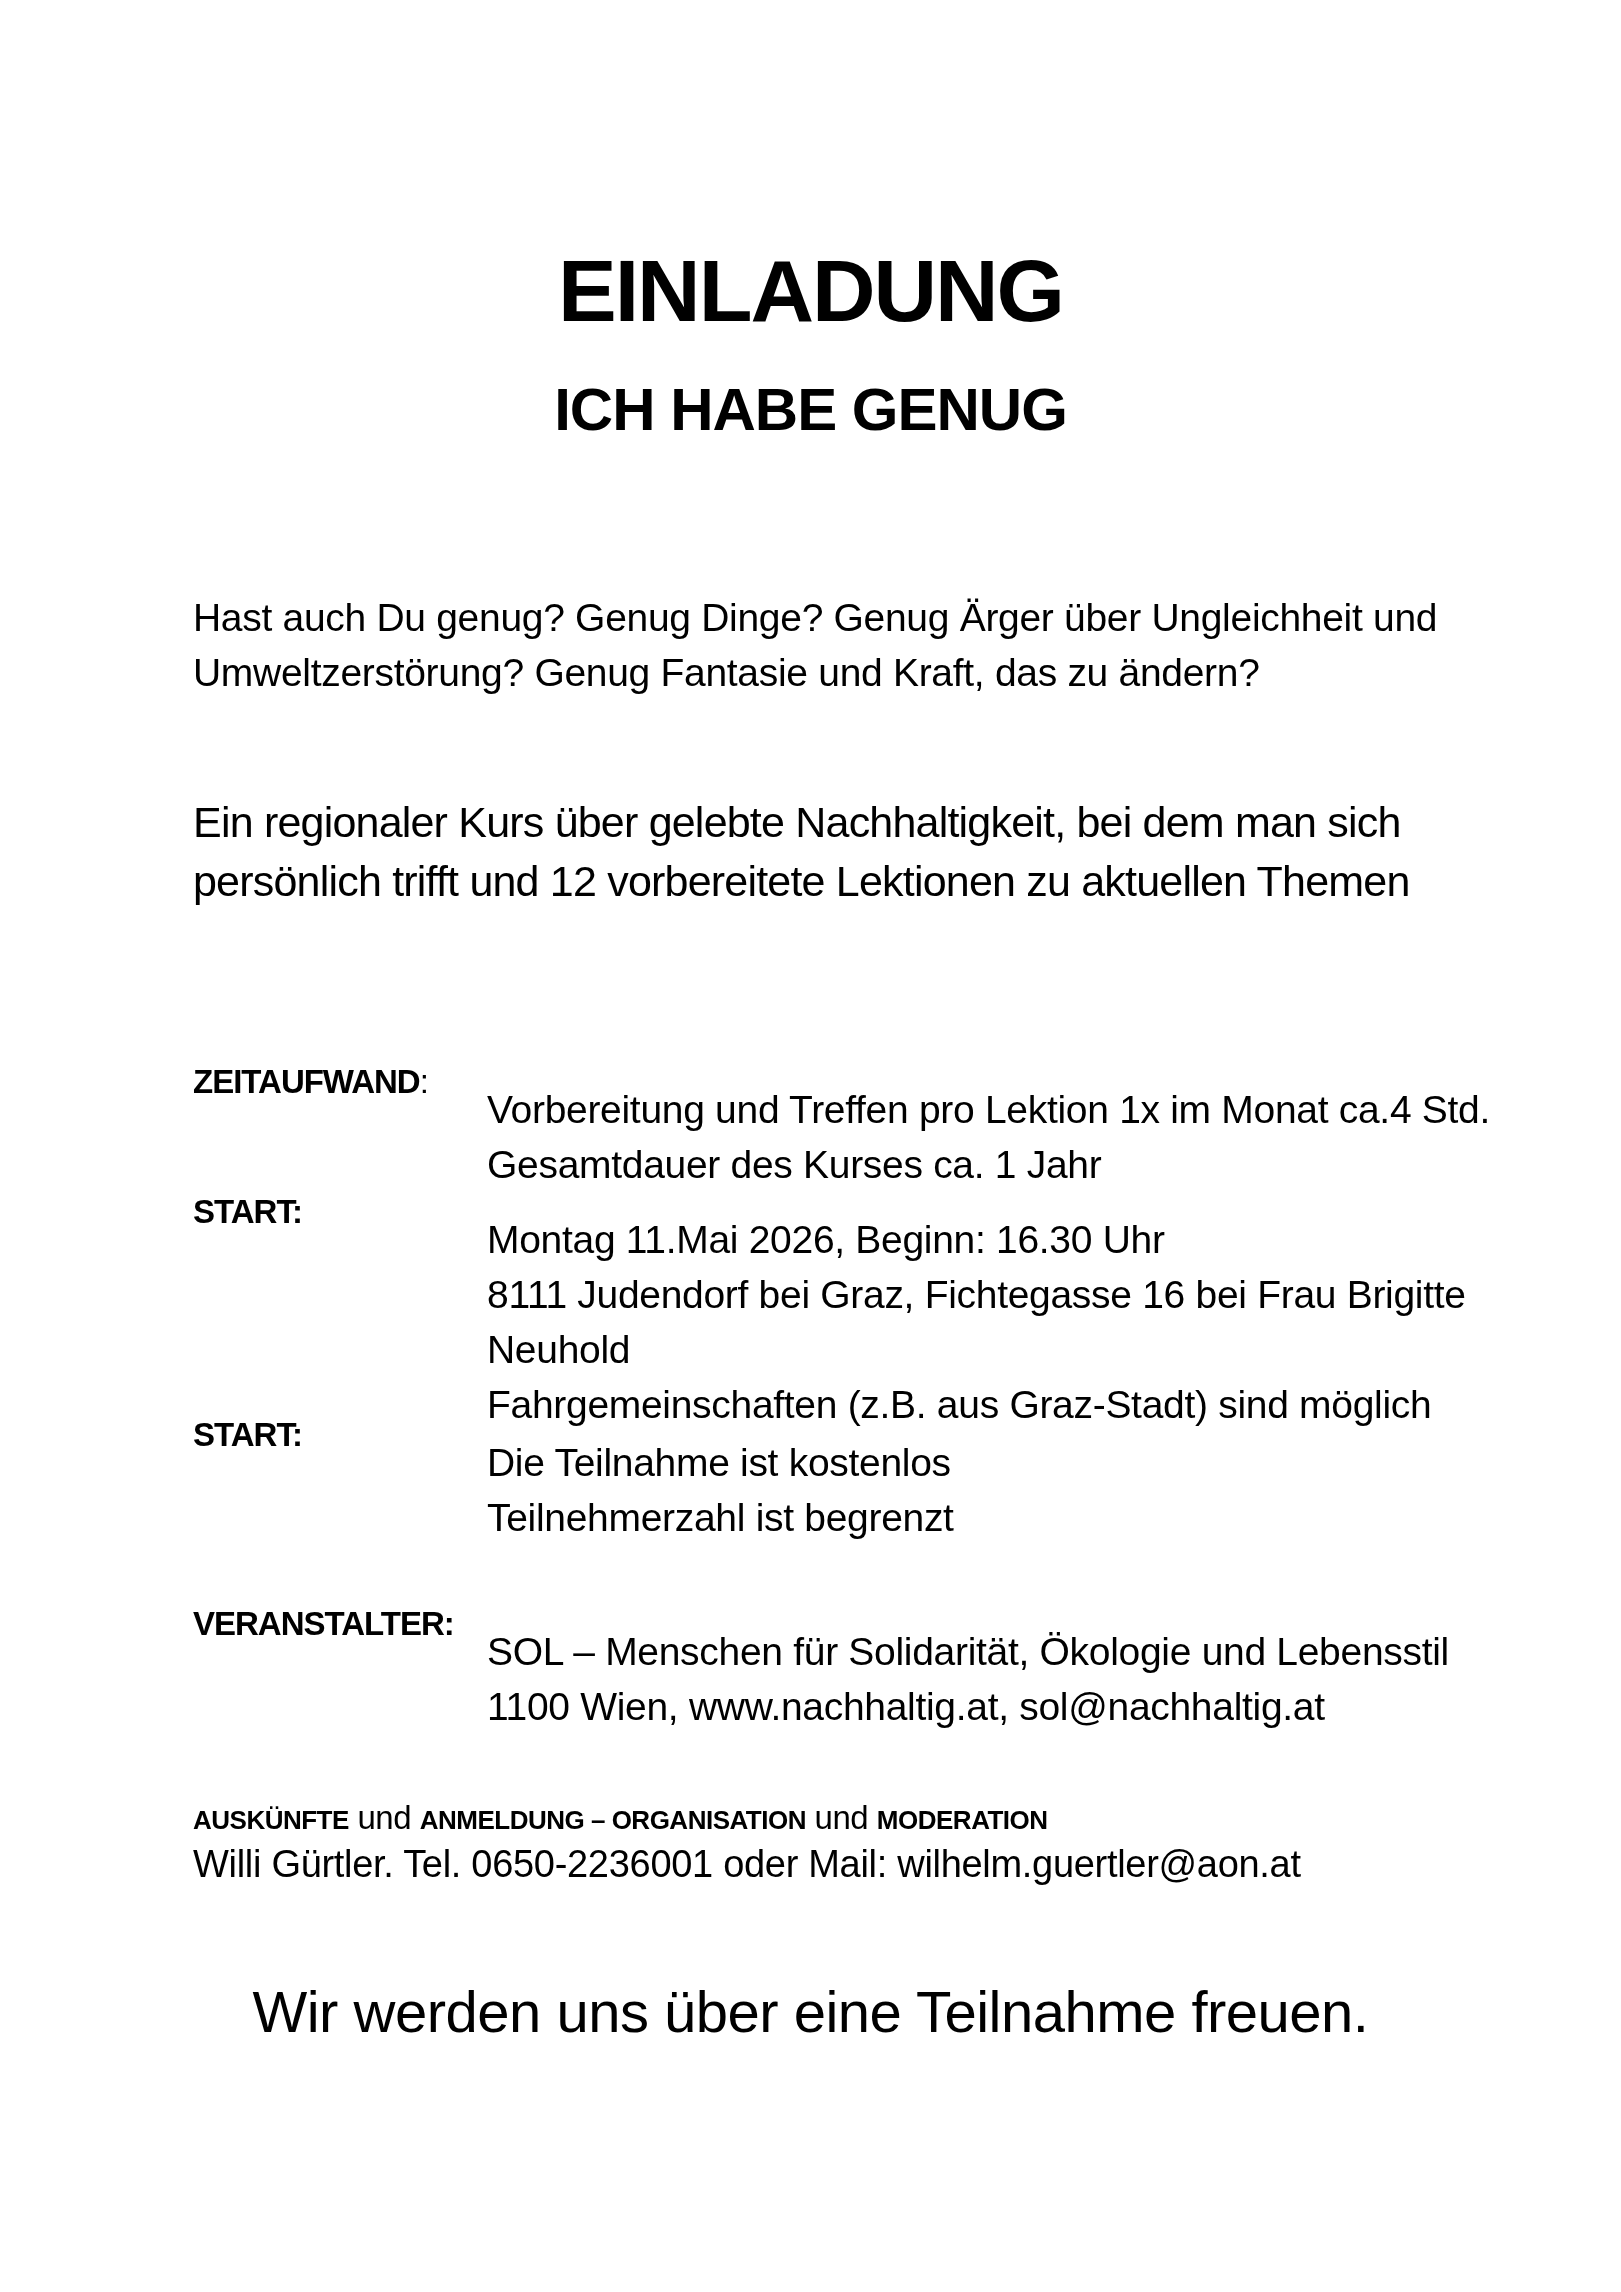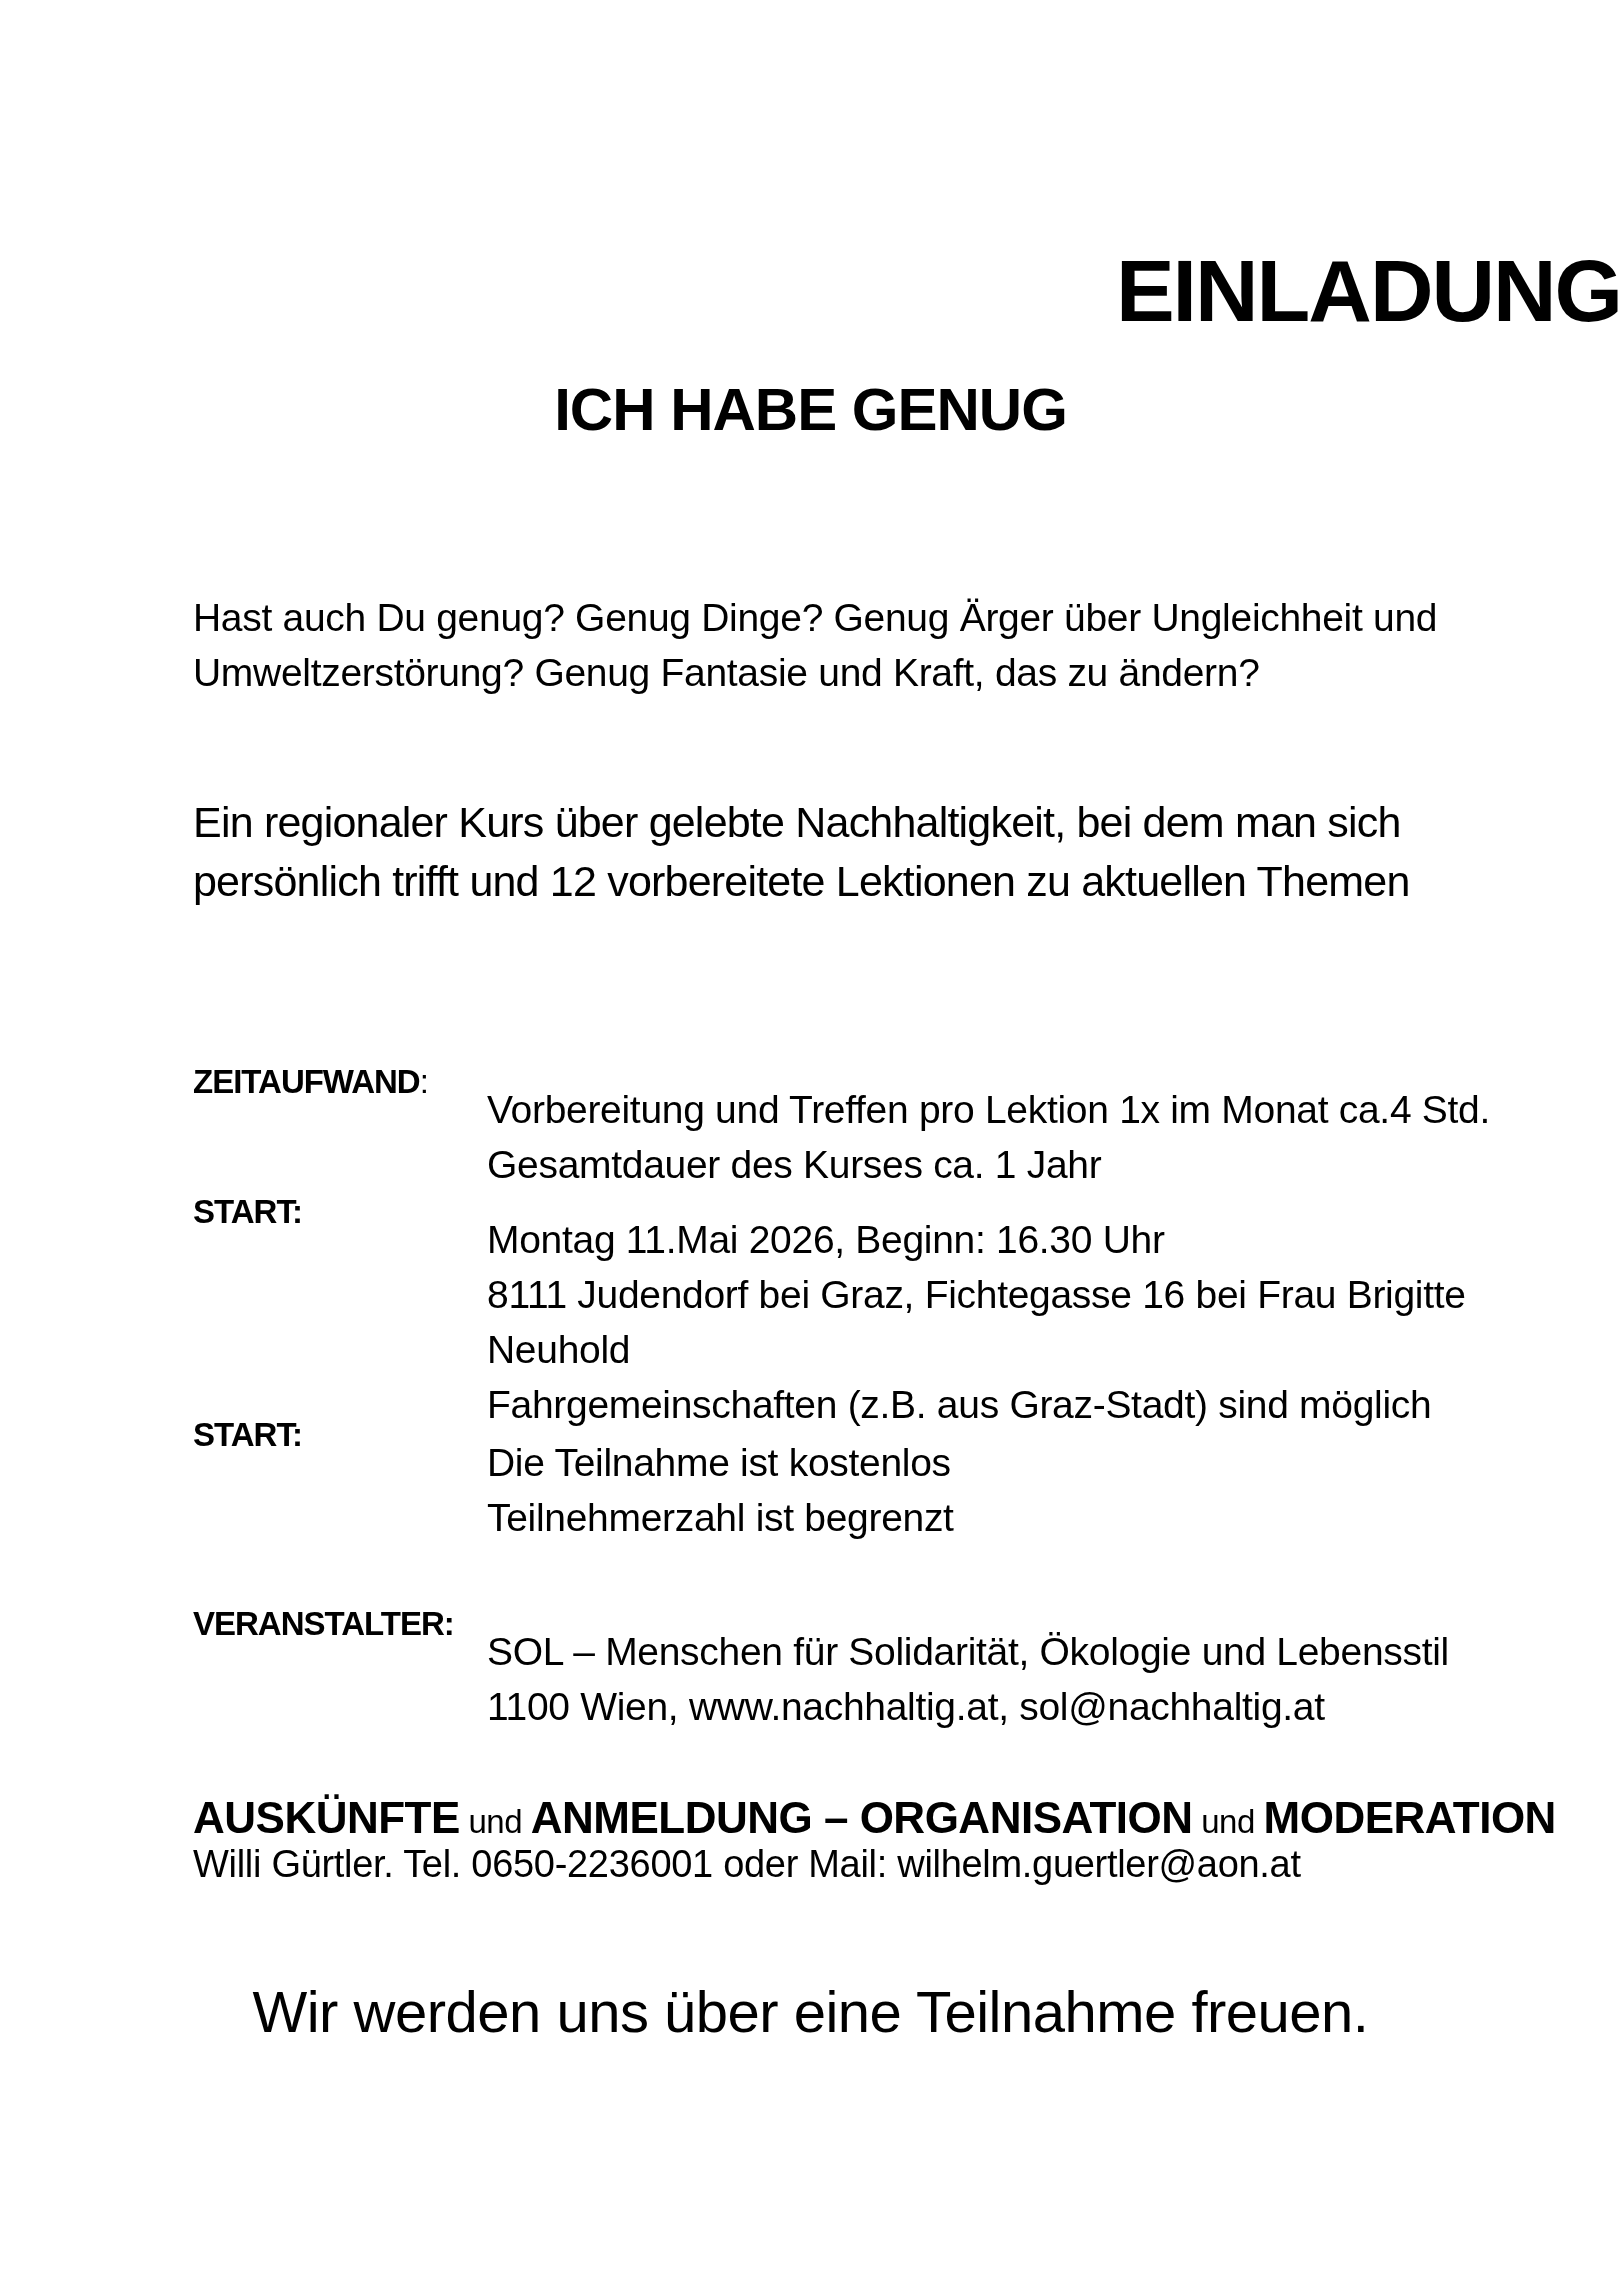--- a/index.html
+++ b/index.html
@@ -9,21 +9,21 @@
     background:#ffffff;
     font-family:"Liberation Sans","DejaVu Sans",sans-serif;
     color:#000000;
     overflow:hidden;
     margin:0 auto;
   }
   .abs{position:absolute;left:193px;}
   .centered{left:0;width:1621px;text-align:center;}
   .title{
     top:247px;
-    font-size:88px;font-weight:bold;letter-spacing:-2px;line-height:1;text-align:right;
+    font-size:88px;font-weight:bold;letter-spacing:-2px;line-height:1;
   }
   .subtitle{
     top:380px;
     font-size:60px;font-weight:bold;letter-spacing:-1px;line-height:1;
   }
   .para .line{white-space:nowrap;}
   .para1{top:590px;font-size:39px;line-height:55px;letter-spacing:-0.3px;}
   .para2{top:793px;font-size:43px;line-height:59px;letter-spacing:-0.8px;}
   .defs .row{position:absolute;left:0;top:0;width:1621px;}
   .defs .row:nth-of-type(1){top:1054px;}
@@ -38,21 +38,21 @@
   .row .lbl .colon-regular{font-weight:normal;}
   .row .vals{
     position:absolute;left:487px;top:0;
     font-size:39px;line-height:55px;letter-spacing:-0.3px;margin-top:28px;
   }
   .row .vals .line{white-space:nowrap;}
   .contact-heading{
     top:1792px;
     font-size:33px;line-height:51px;letter-spacing:-0.5px;white-space:nowrap;
   }
-  .contact-heading .seg-bold{font-size:44px;}
+  .contact-heading .seg-bold{font-size:26px;}
   .contact-line{
     top:1839px;
     font-size:38px;line-height:51px;letter-spacing:-0.3px;white-space:nowrap;
   }
   .closing{
     top:1982px;
     font-size:58px;line-height:59px;letter-spacing:-0.5px;
   }
   .seg-bold{font-weight:bold;}
   .seg-underline{text-decoration-thickness:2.9px;text-underline-offset:6.9px;color:#000;}

